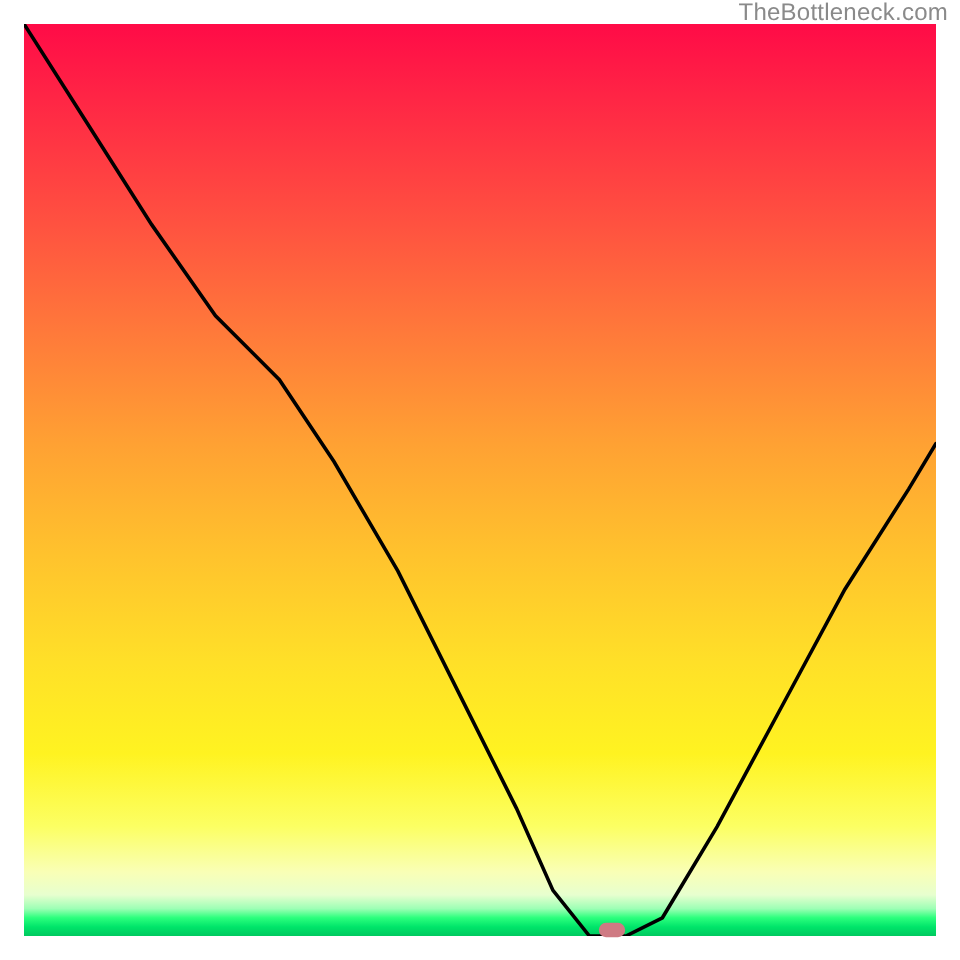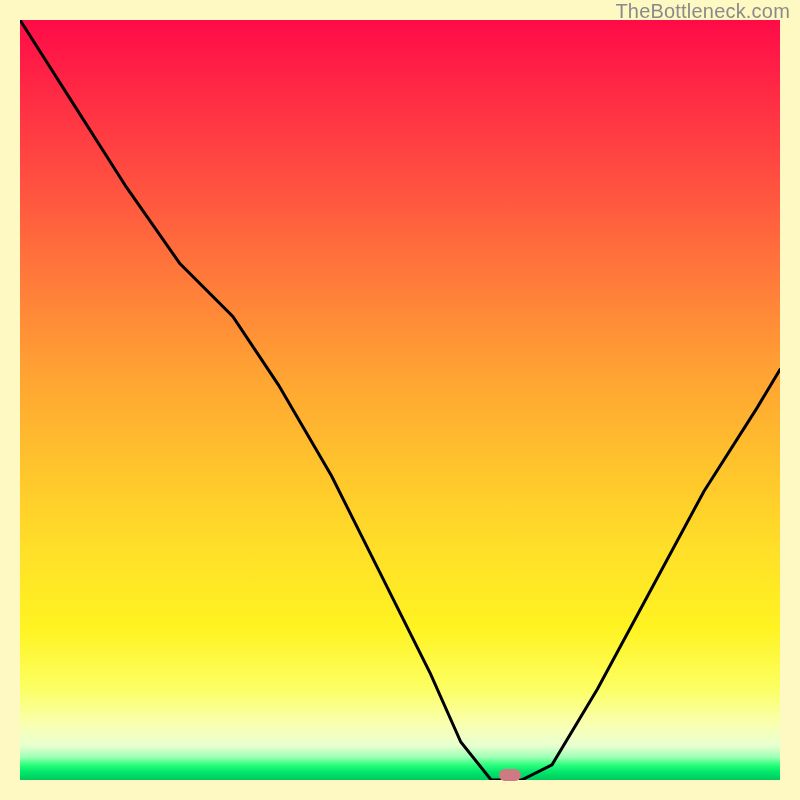--- a/index.html
+++ b/index.html
@@ -8,21 +8,21 @@
     width: 800px;
     height: 800px;
     background: #000;
     overflow: hidden;
     font-family: Arial, Helvetica, sans-serif;
   }
   .frame {
     position: relative;
     width: 800px;
     height: 800px;
-    background: #fef9c3;
+    background: #ffffff;
     text-decoration: underline;
   }
   .plot {
     position: absolute;
     left: 20px;
     top: 20px;
     width: 760px;
     height: 760px;
     
     background: linear-gradient(

